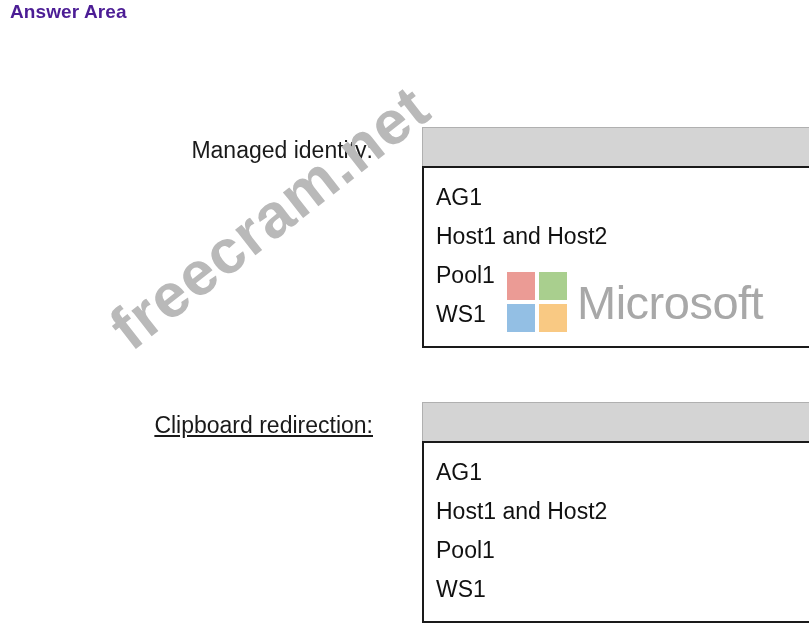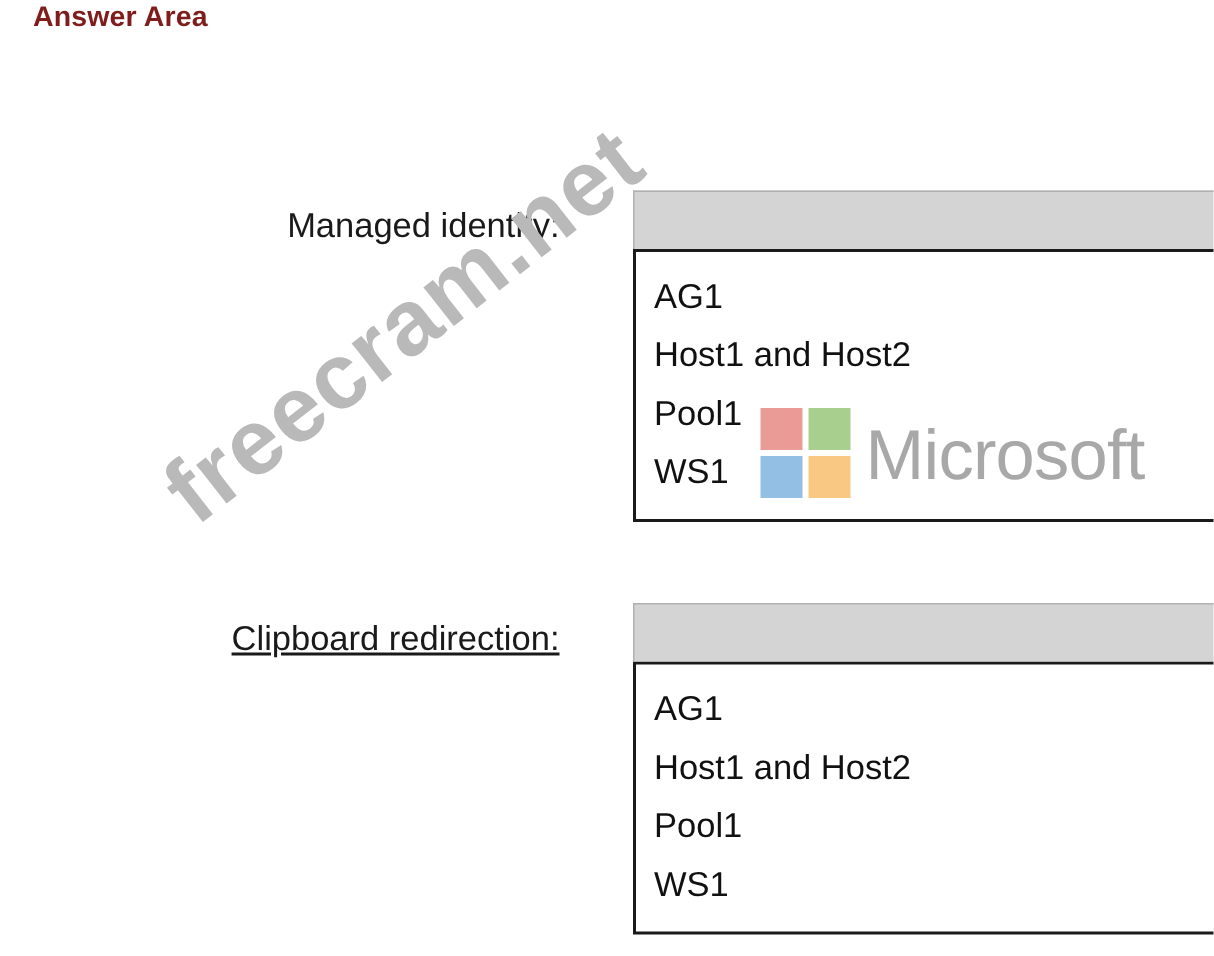--- a/index.html
+++ b/index.html
@@ -18,23 +18,22 @@
   }
 
   
   #page-title {
     position: absolute;
     left: 10px;
     top: 1px;
     font-size: 19px;
     font-weight: bold;
     letter-spacing: 0.1px;
-    color: #7f1d1d;
-    white-space: nowrap;
-    margin-left: 12px;
+    color: #4c1d95;
+    white-space: nowrap;
   }
 
   
   #watermark-freecram {
     position: absolute;
     left: 118px;
     top: 300px;
     width: 470px;
     text-align: left;
     font-size: 62px;

